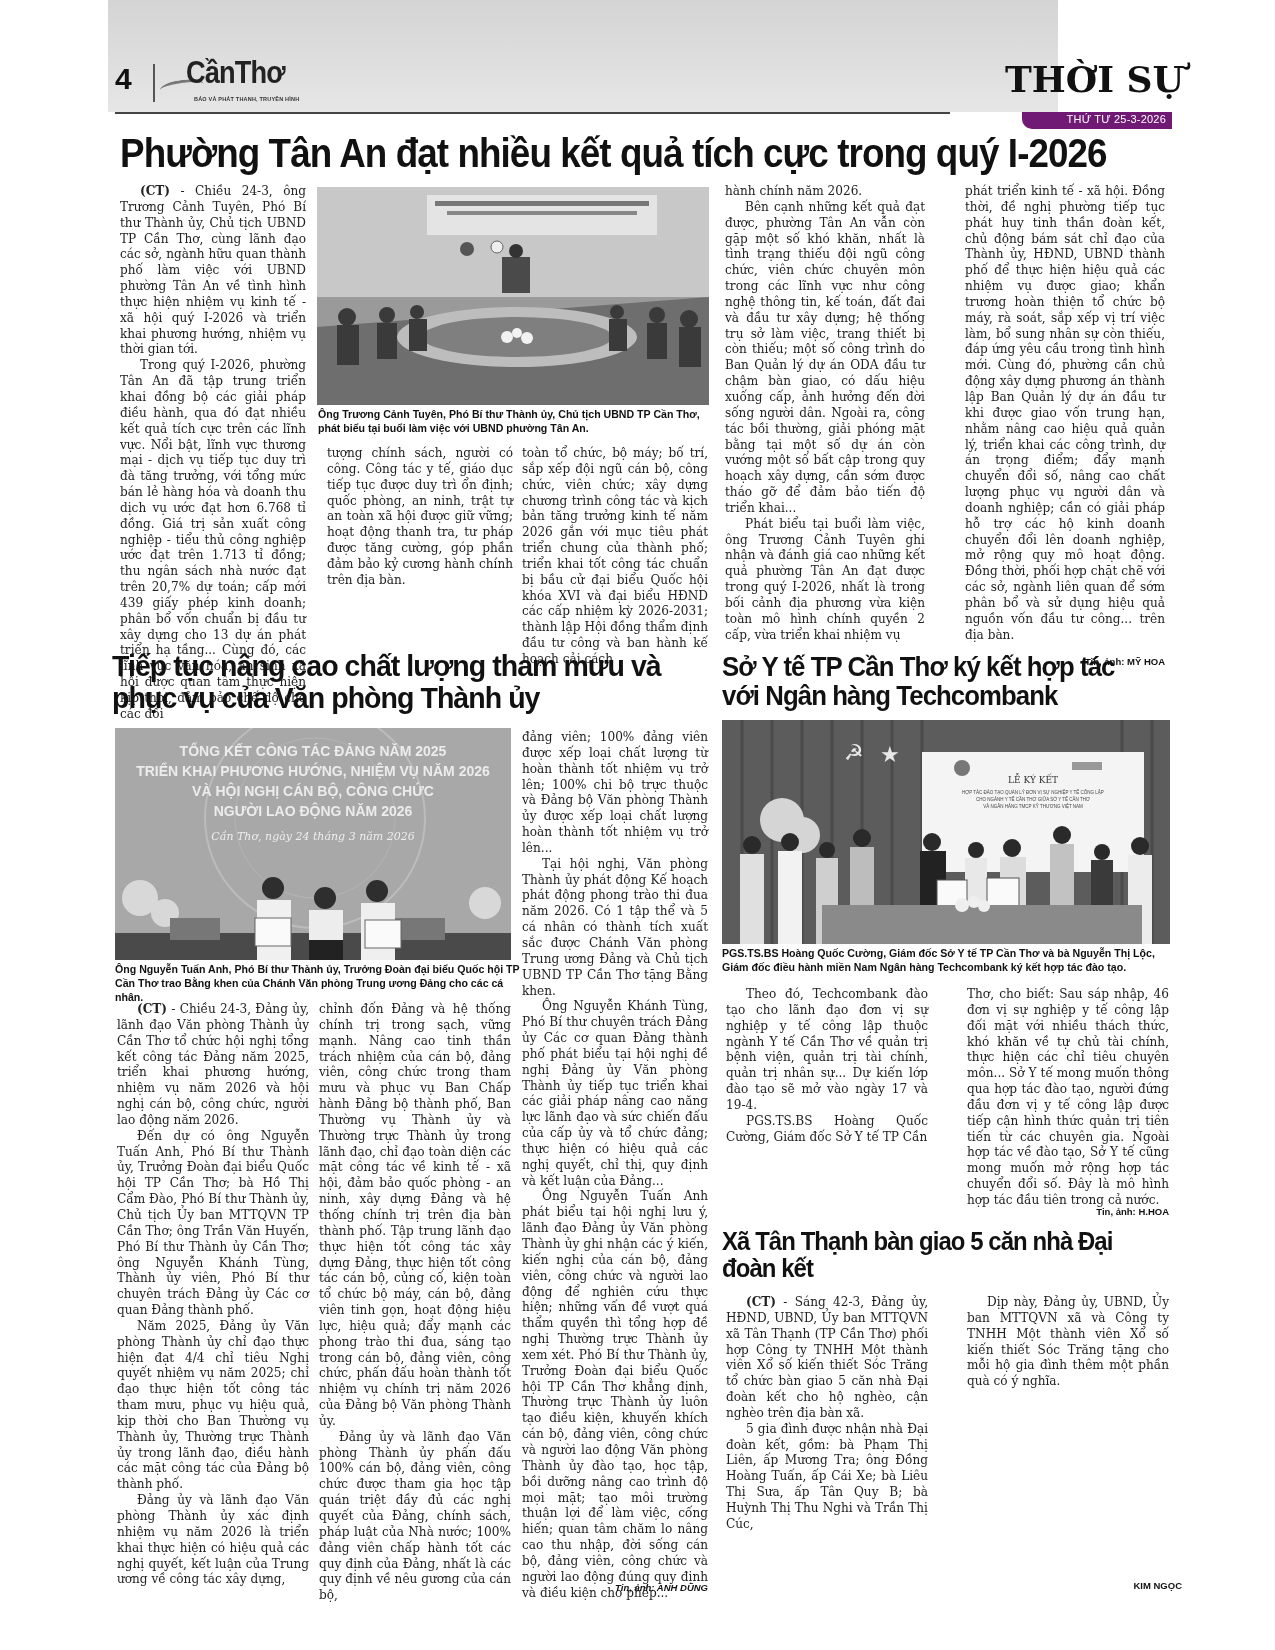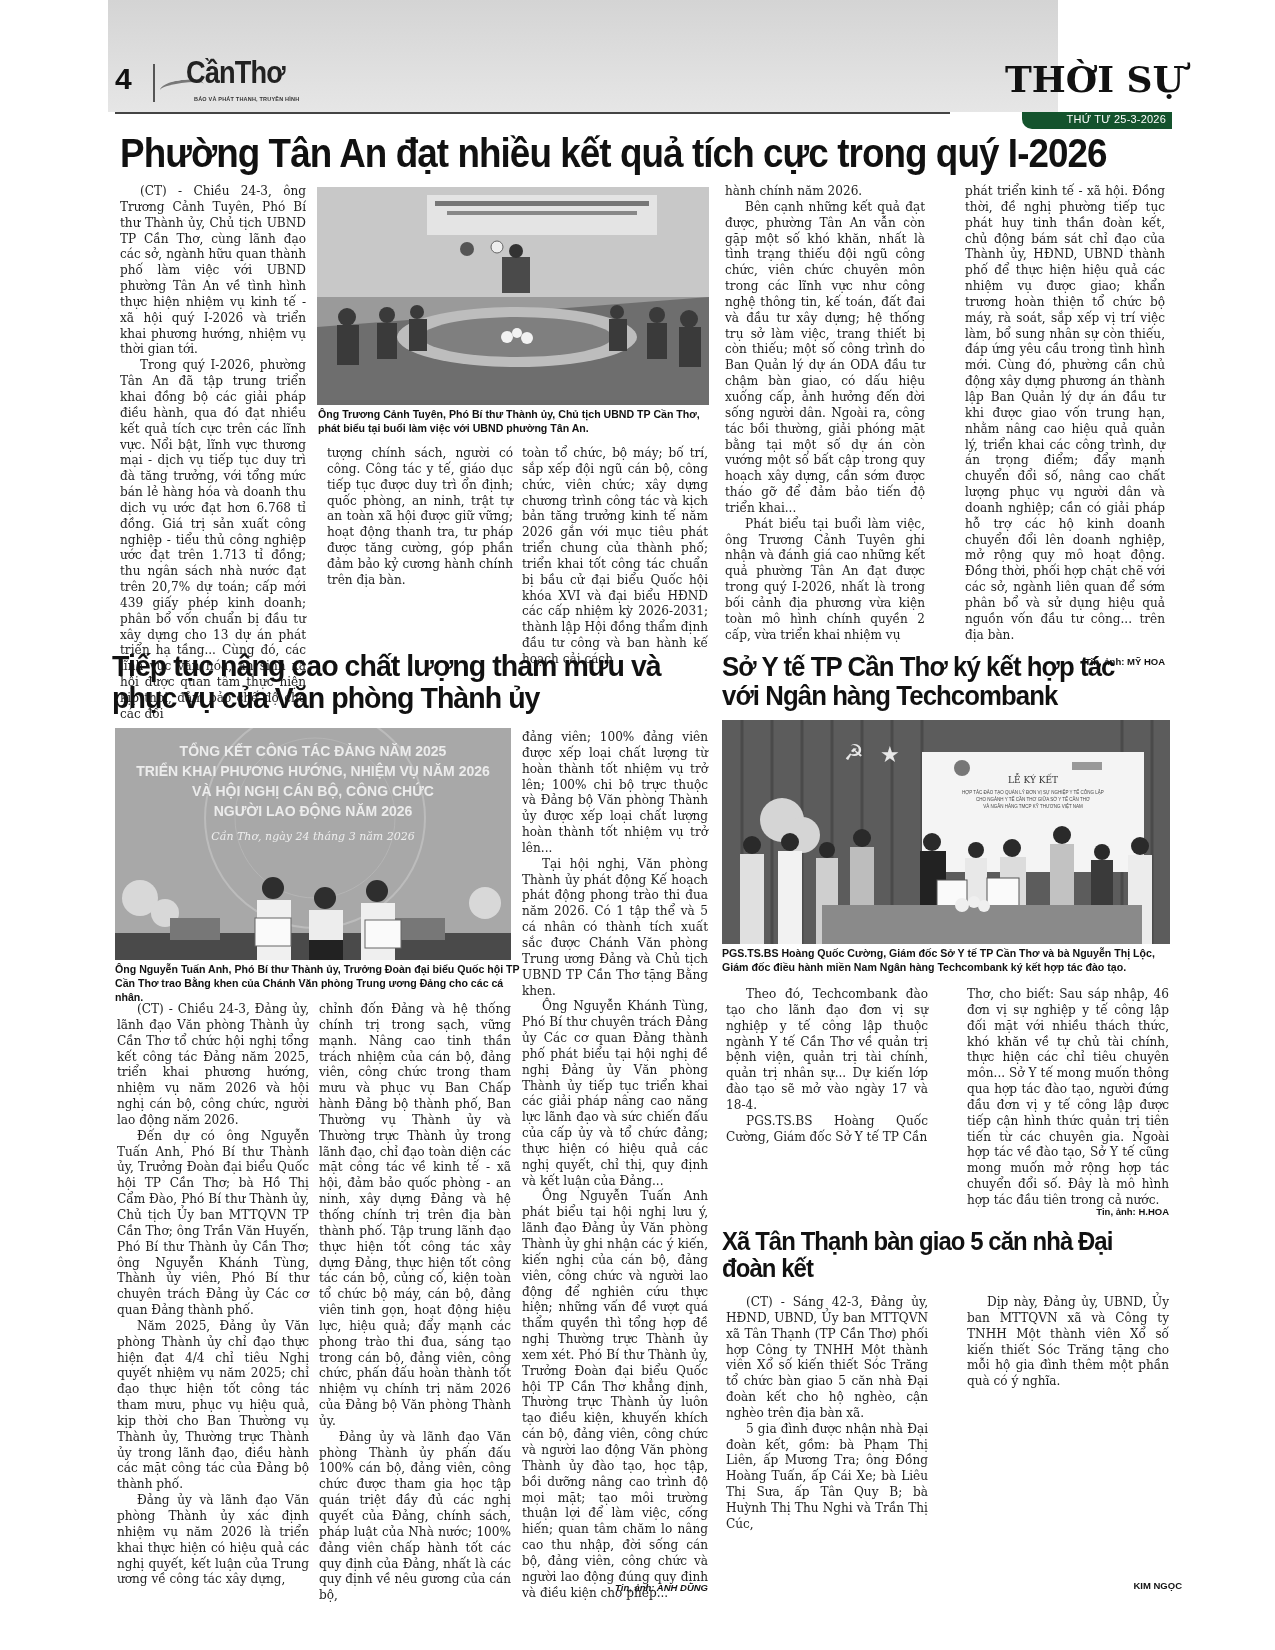--- a/index.html
+++ b/index.html
@@ -14,35 +14,35 @@
   .logo { position: absolute; left: 160px; top: 58px; width: 140px; height: 48px; }
   .logo-swoosh { position: absolute; left: 0; top: 22px; width: 44px; height: 14px;
     border-top: 3px solid #777; border-radius: 50% 50% 0 0; transform: rotate(-8deg); }
   .logo-text { position: absolute; left: 26px; top: -4px; font-family: "Liberation Sans", sans-serif;
     font-weight: 900; font-size: 32px; letter-spacing: -1px; color: #222; transform: scaleX(0.85); transform-origin: left; }
   .logo-sub { position: absolute; left: 34px; top: 38px; font-family: "Liberation Sans", sans-serif;
     font-size: 5.5px; font-weight: 700; color: #333; letter-spacing: 0.2px; white-space: nowrap; }
   .mast-rule { position: absolute; left: 115px; top: 112px; width: 835px; height: 2px; background: #444; }
   .section-title { position: absolute; left: 1005px; top: 58px; font-family: "DejaVu Serif", serif;
     font-weight: 700; font-size: 36px; color: #111; letter-spacing: 0px; }
-  .date-bar { position: absolute; left: 1022px; top: 112px; width: 150px; height: 17px; background: #14532d;
+  .date-bar { position: absolute; left: 1022px; top: 112px; width: 150px; height: 17px; background: #701a75;
     border-radius: 0 0 0 10px; }
   .date-text { position: absolute; right: 6px; top: 1px; font-family: "Liberation Sans", sans-serif;
     font-size: 11px; color: #fff; letter-spacing: 0.2px; }
 
   .headline { position: absolute; font-family: "Liberation Sans", sans-serif; font-weight: 700;
     color: #111; letter-spacing: -1px; line-height: 1.05; }
   .h-main { left: 120px; top: 132px; font-size: 40px; transform: scaleX(0.92); transform-origin: left; white-space: nowrap; }
   .h-vp { left: 112px; top: 650px; font-size: 30px; width: 600px; transform: scaleX(0.95); transform-origin: left; }
   .h-yte { left: 722px; top: 652px; font-size: 28px; width: 470px; transform: scaleX(0.92); transform-origin: left; }
   .h-xtt { left: 722px; top: 1228px; font-size: 26px; width: 460px; transform: scaleX(0.92); transform-origin: left; }
 
   .col { position: absolute; font-size: 12.1px; line-height: 15.85px; text-align: justify; color: #222; }
   .col p { text-indent: 20px; }
-  .col p.lead b { font-weight: 400; }
+  .col p.lead b { font-weight: 700; }
 
   .photo { position: absolute; overflow: hidden; background: #ef4444; }
   .photo svg { width: 100%; height: 100%; display: block; }
   .caption { position: absolute; font-family: "Liberation Sans", sans-serif; font-weight: 700;
     font-size: 10.6px; line-height: 14px; color: #111; }
 
   .byline { position: absolute; font-family: "Liberation Sans", sans-serif; font-weight: 700;
     font-size: 9.5px; color: #111; text-align: right; }
 </style>
 </head>
@@ -232,21 +232,21 @@
     <g fill="#efefef">
         <circle cx="240" cy="185" r="7"></circle>
         <circle cx="252" cy="182" r="6"></circle>
         <circle cx="262" cy="186" r="6"></circle>
       </g>
   </svg>
 </div>
 <div class="caption" style="left:722px; top:946px; width:460px;">PGS.TS.BS Hoàng Quốc Cường, Giám đốc Sở Y tế TP Cần Thơ và bà Nguyễn Thị Lộc, Giám đốc điều hành miền Nam Ngân hàng Techcombank ký kết hợp tác đào tạo.</div>
 
 <div class="col" style="left:726px; top:987px; width:202px;">
-  <p>Theo đó, Techcombank đào tạo cho lãnh đạo đơn vị sự nghiệp y tế công lập thuộc ngành Y tế Cần Thơ về quản trị bệnh viện, quản trị tài chính, quản trị nhân sự... Dự kiến lớp đào tạo sẽ mở vào ngày 17 và 18-4.</p>
+  <p>Theo đó, Techcombank đào tạo cho lãnh đạo đơn vị sự nghiệp y tế công lập thuộc ngành Y tế Cần Thơ về quản trị bệnh viện, quản trị tài chính, quản trị nhân sự... Dự kiến lớp đào tạo sẽ mở vào ngày 17 và 19-4.</p>
   <p>PGS.TS.BS Hoàng Quốc Cường, Giám đốc Sở Y tế TP Cần</p>
 </div>
 <div class="col" style="left:967px; top:987px; width:202px;">
   <p style="text-indent:0">Thơ, cho biết: Sau sáp nhập, 46 đơn vị sự nghiệp y tế công lập đối mặt với nhiều thách thức, khó khăn về tự chủ tài chính, thực hiện các chỉ tiêu chuyên môn... Sở Y tế mong muốn thông qua hợp tác đào tạo, người đứng đầu đơn vị y tế công lập được tiếp cận hình thức quản trị tiên tiến từ các chuyên gia. Ngoài hợp tác về đào tạo, Sở Y tế cũng mong muốn mở rộng hợp tác chuyển đổi số. Đây là mô hình hợp tác đầu tiên trong cả nước.</p>
 </div>
 <div class="byline" style="left:967px; top:1206px; width:202px;">Tin, ảnh: H.HOA</div>
 
 <h2 class="headline h-xtt">Xã Tân Thạnh bàn giao 5 căn nhà Đại đoàn kết</h2>
 
 <div class="col" style="left:726px; top:1295px; width:202px;">

